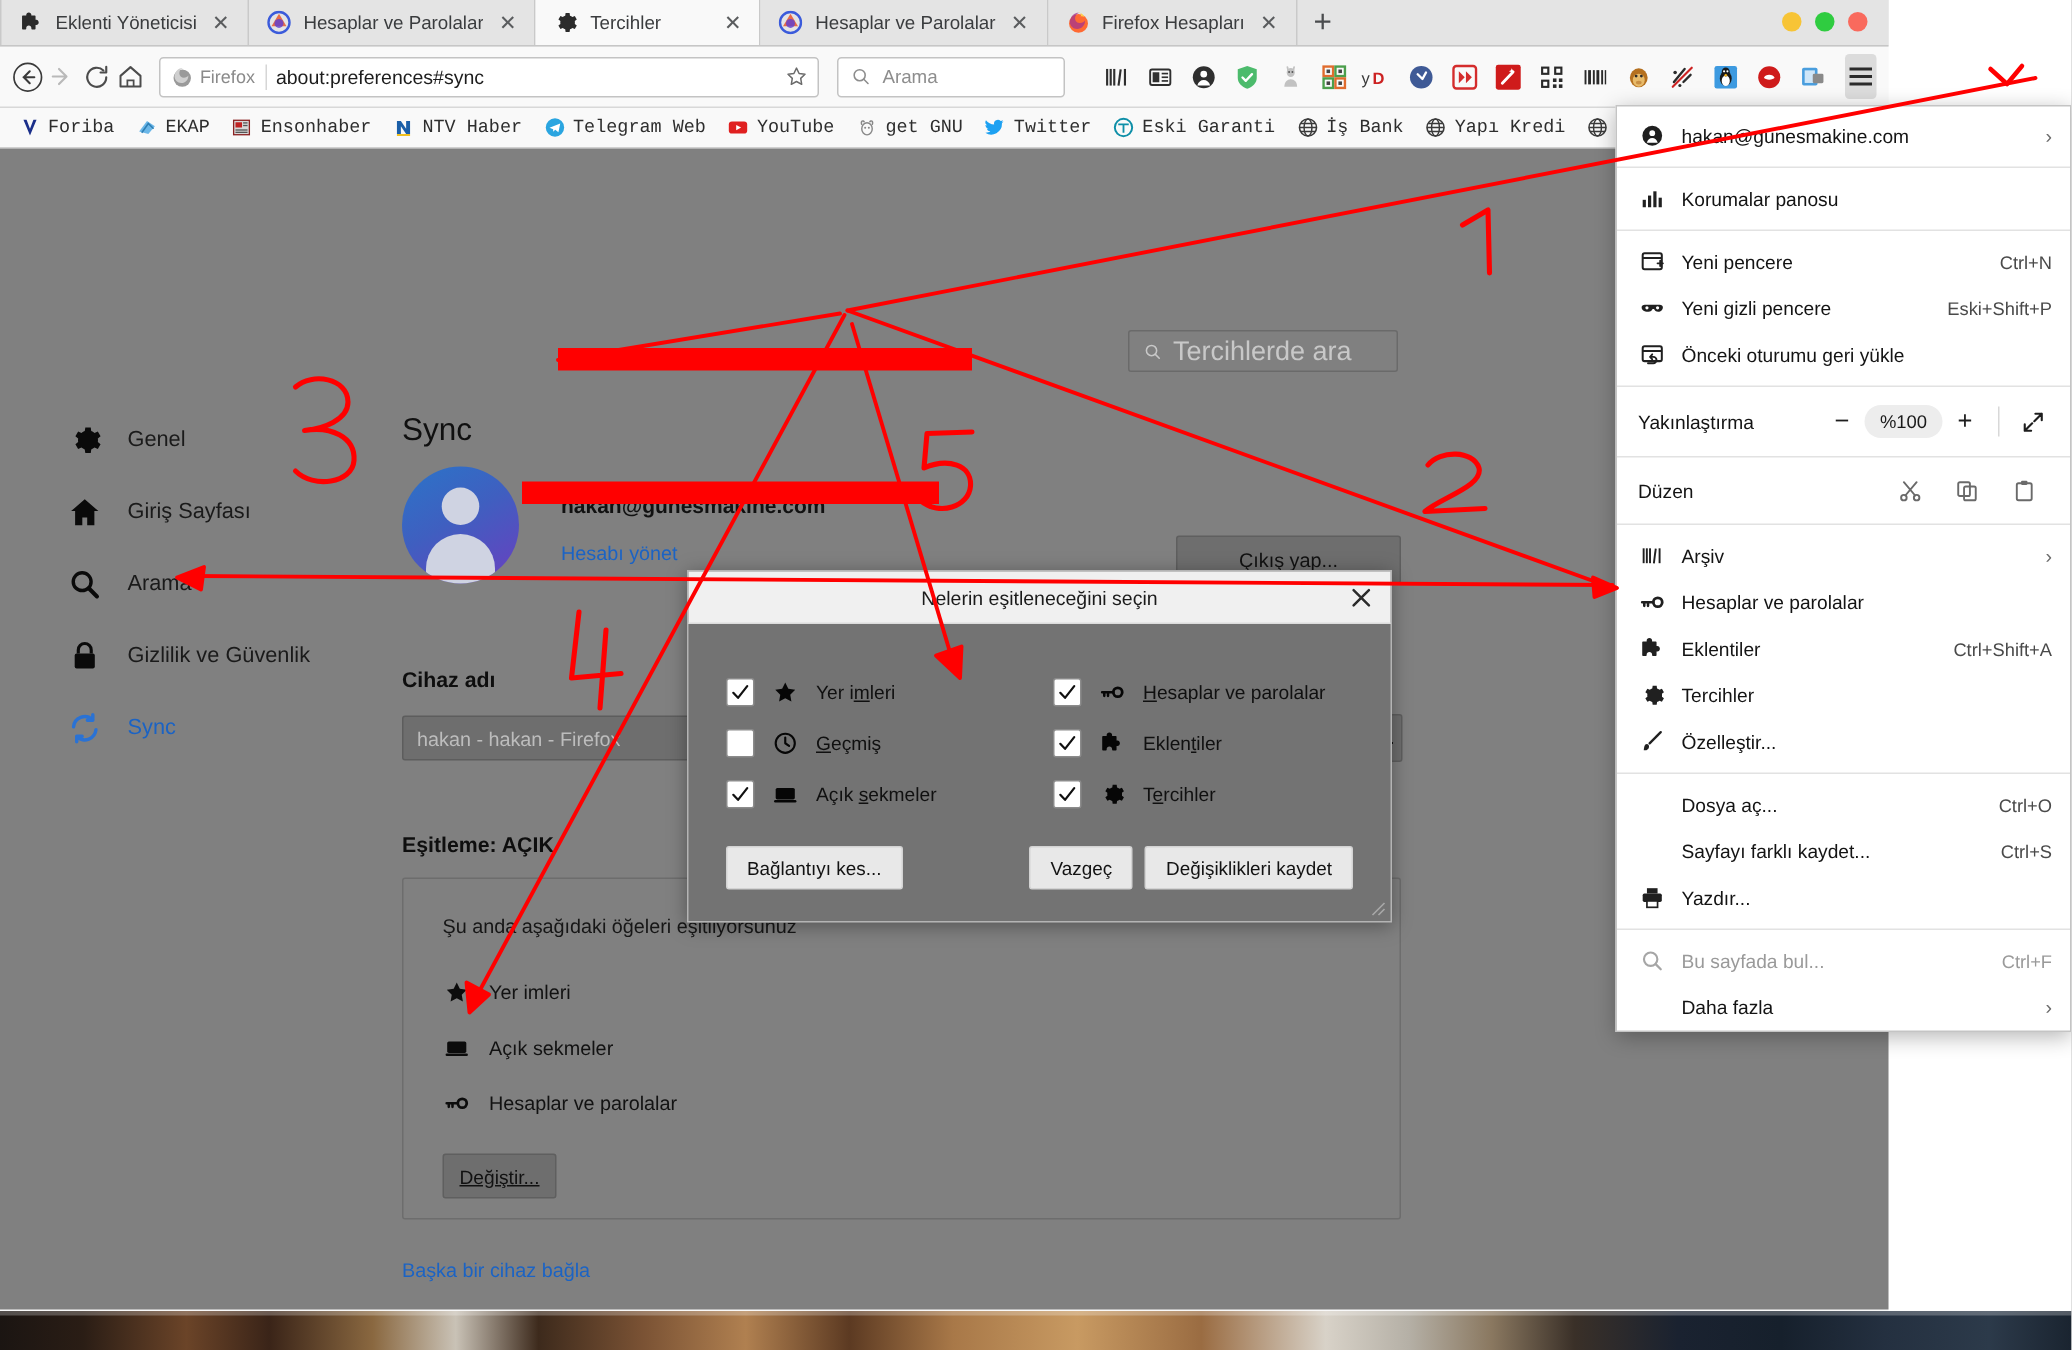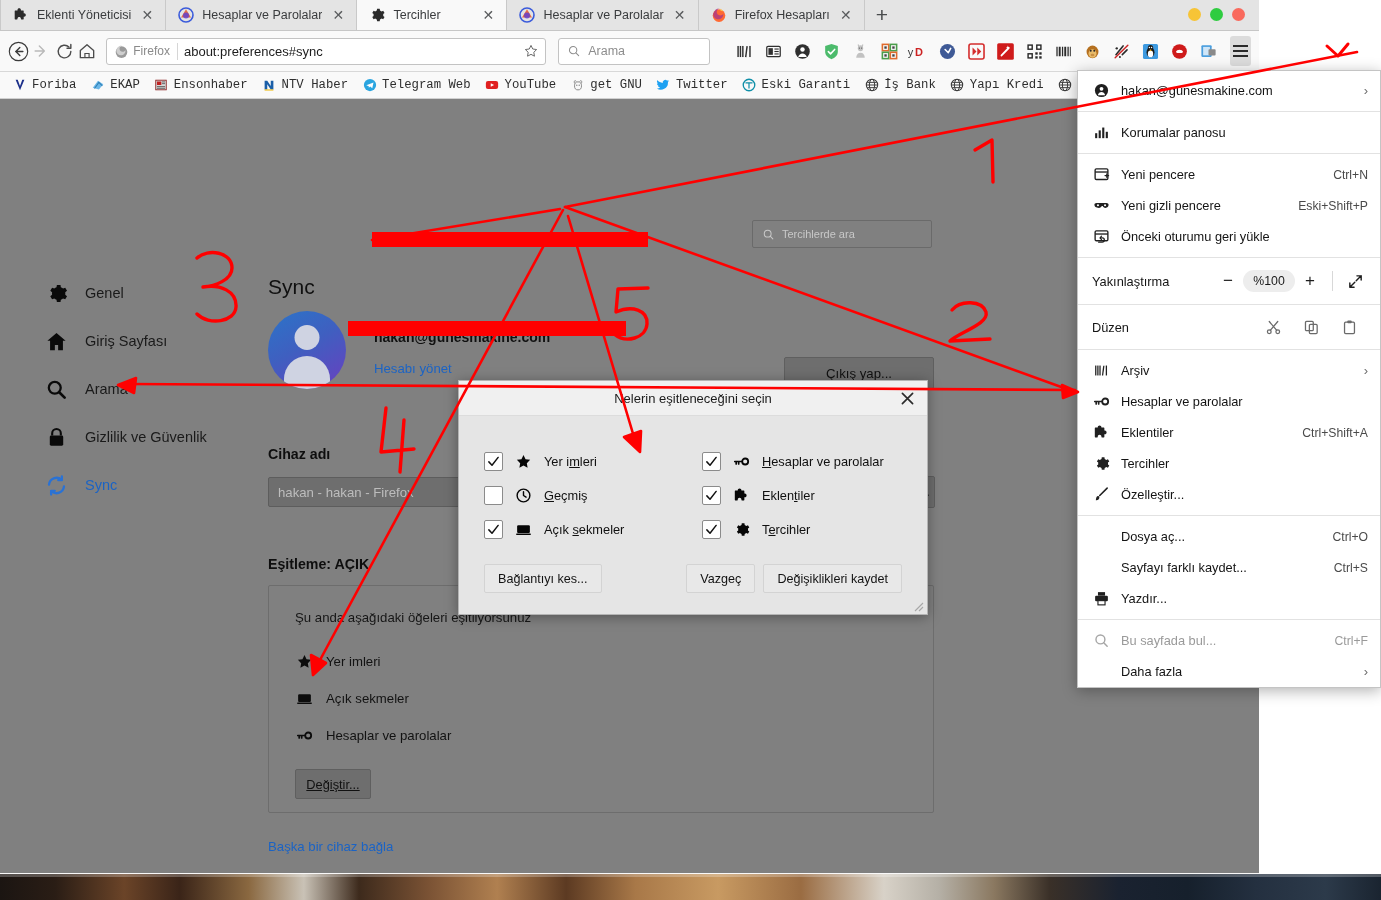--- a/index.html
+++ b/index.html
@@ -105,21 +105,21 @@
 
   
   .content {
     position:relative; height:774px; background:#808080; overflow:hidden;
   }
   .prefs-search {
     position:absolute; left:752px; top:121px; width:180px; height:28px;
     border:1px solid #6a6a6a; background:transparent; border-radius:2px;
     display:flex; align-items:center; gap:7px; padding:0 9px;
   }
-  .prefs-search .pstext { font-size:11px; color:#c8c8c8; }
+  .prefs-search .pstext { font-size:18px; color:#c8c8c8; }
 
   .sidebar { position:absolute; left:0; top:170px; width:250px; }
   .side-item { display:flex; align-items:center; gap:17px; height:48px; padding-left:44px; }
   .side-item .silabel { font-size:14.5px; color:#1a1a1a; }
   .side-item.active .silabel { color:#1b63c4; }
   .side-ico { width:24px; height:24px; flex:0 0 24px; display:flex; align-items:center; justify-content:center; color:#0a0a0a; }
   .side-item.active .side-ico { color:#2a72d4; }
 
   .main { position:absolute; left:268px; top:176px; width:666px; }
   .h-sync { font-size:21px; font-weight:400; color:#101010; }
@@ -167,21 +167,21 @@
   .btn-change {
     margin-top:15px; width:76px; height:30px; background:#6e6e6e; border:1px solid #5f5f5f; border-radius:2px;
     display:flex; align-items:center; justify-content:center; font-size:12.8px; color:#111;
   }
   .btn-change u { text-decoration:underline; }
   .link-connect { margin-top:26px; font-size:13.2px; color:#1b63c4; }
 
   
   .dlg {
     position:absolute; left:458px; top:380px; width:470px; height:235px;
-    background:#e5e5e5; border:1px solid #b4b4b4; box-shadow:0 2px 12px rgba(0,0,0,.35);
+    background:#737373; border:1px solid #b4b4b4; box-shadow:0 2px 12px rgba(0,0,0,.35);
   }
   .dlg-head {
     height:35px; background:#f0f0f0; border-bottom:1px solid #dcdcdc;
     display:flex; align-items:center; justify-content:center; position:relative;
   }
   .dlg-title { font-size:13px; color:#1b1b1b; font-weight:400; }
   .dlg-close { position:absolute; right:10px; top:8px; width:19px; height:19px; display:flex; align-items:center; justify-content:center; color:#2b2b2b; font-size:15px; }
   .dlg-body { padding:28px 25px 0 25px; }
   .dlg-grid { display:grid; grid-template-columns:1fr 1fr; column-gap:18px; row-gap:0; }
   .chk-row { display:flex; align-items:center; gap:11px; height:34px; }

